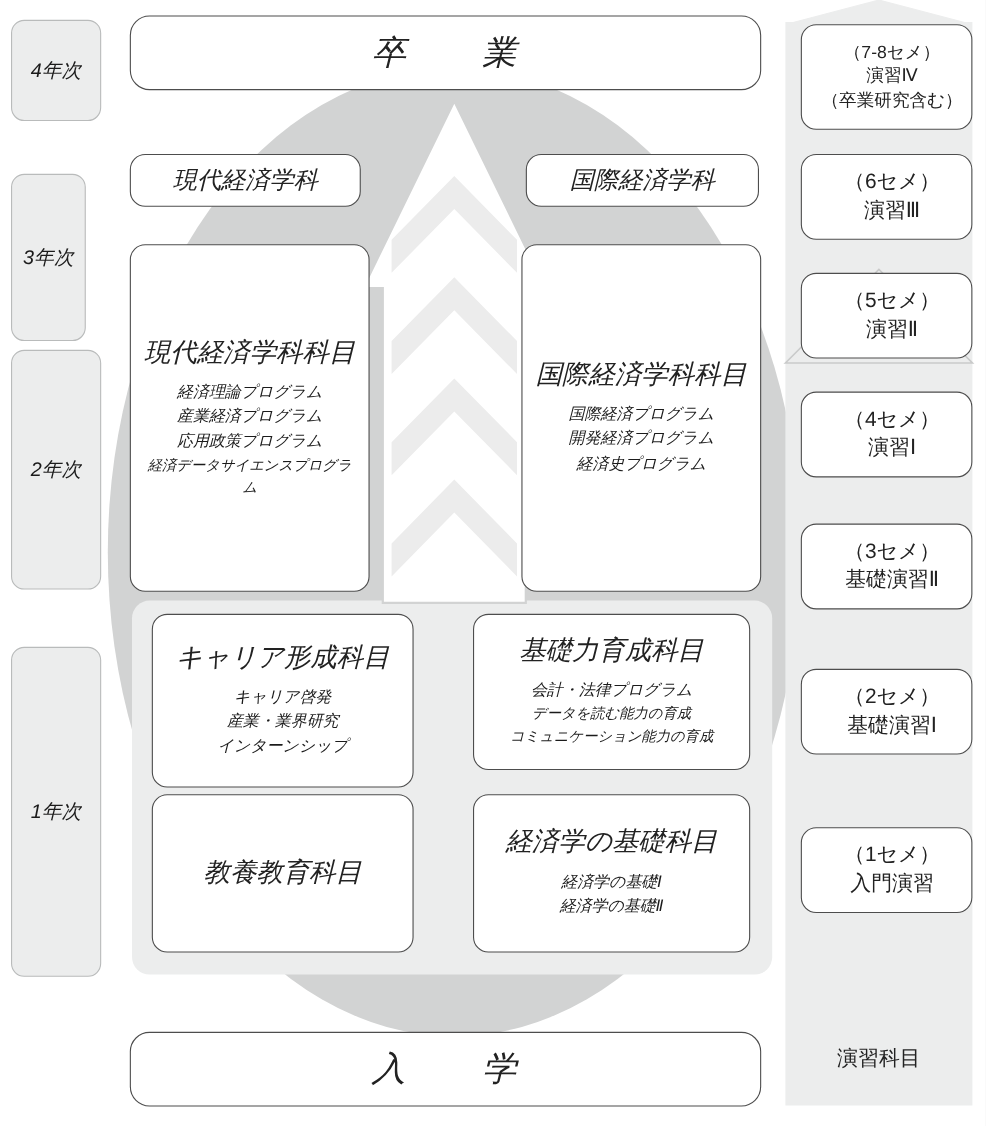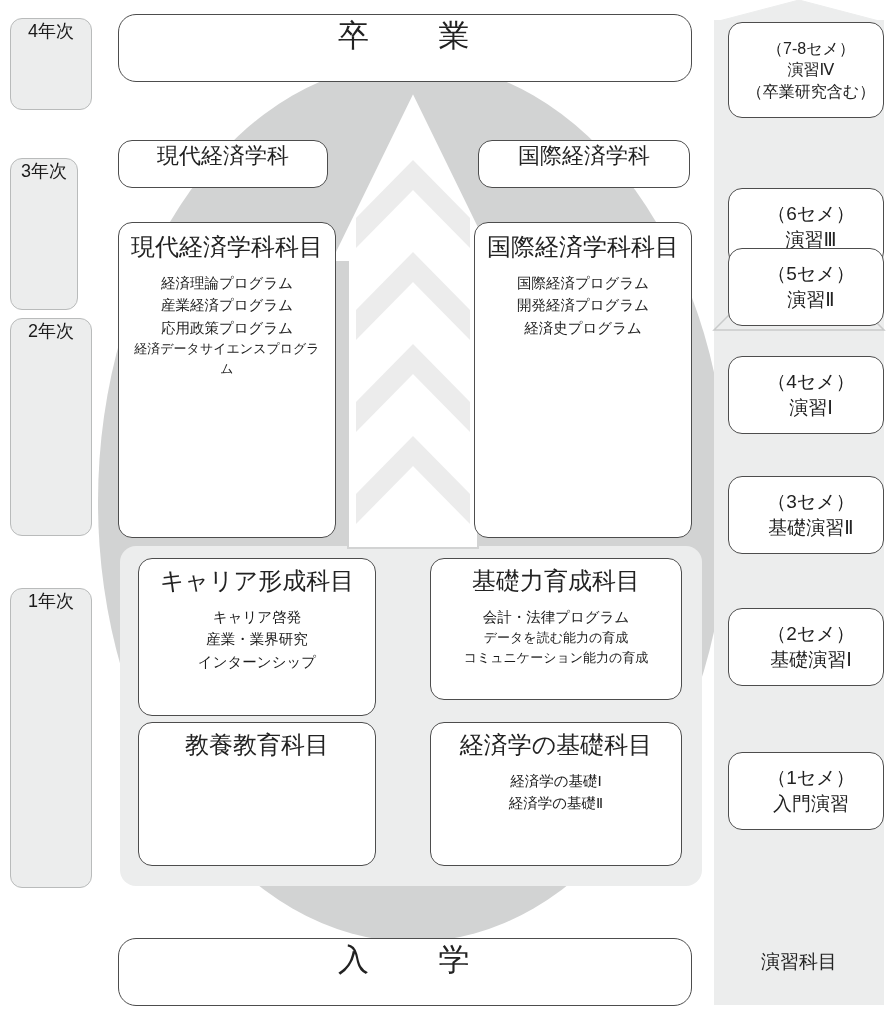--- a/index.html
+++ b/index.html
@@ -22,22 +22,23 @@
   
   .box {
     position: absolute;
     background: #ffffff;
     border: 1.5px solid #4d4d4d;
     border-radius: 14px;
     box-sizing: border-box;
     display: flex;
     flex-direction: column;
     align-items: center;
-    justify-content: flex-start;
+    justify-content: center;
     text-align: center;
+    font-style: italic;
   }
   .year-box {
     background: #eceded;
     border: 1.5px solid #b9bbbb;
     border-radius: 12px;
     color: #1b1b1b;
     font-size: 18px;
   }
   .big-bar {
     font-size: 31px;
@@ -208,21 +209,21 @@
   <div class="box big-bar" style="left:118px; top:938px; width:574px; height:68px;">
     <span>入　　学</span>
   </div>
 
   <div class="sem-box small-text" style="left:728px; top:22px; width:156px; height:96px;">
     <span class="l1">（7-8セメ）</span>
     <span class="l2">演習Ⅳ</span>
     <span class="l3">（卒業研究含む）</span>
   </div>
 
-  <div class="sem-box" style="left:728px; top:140px; width:156px; height:78px;margin-top:48px;">
+  <div class="sem-box" style="left:728px; top:140px; width:156px; height:78px;">
     <span class="l1">（6セメ）</span>
     <span class="l2">演習Ⅲ</span>
   </div>
 
   <div class="sem-box" style="left:728px; top:248px; width:156px; height:78px;">
     <span class="l1">（5セメ）</span>
     <span class="l2">演習Ⅱ</span>
   </div>
 
   <div class="sem-box" style="left:728px; top:356px; width:156px; height:78px;">

